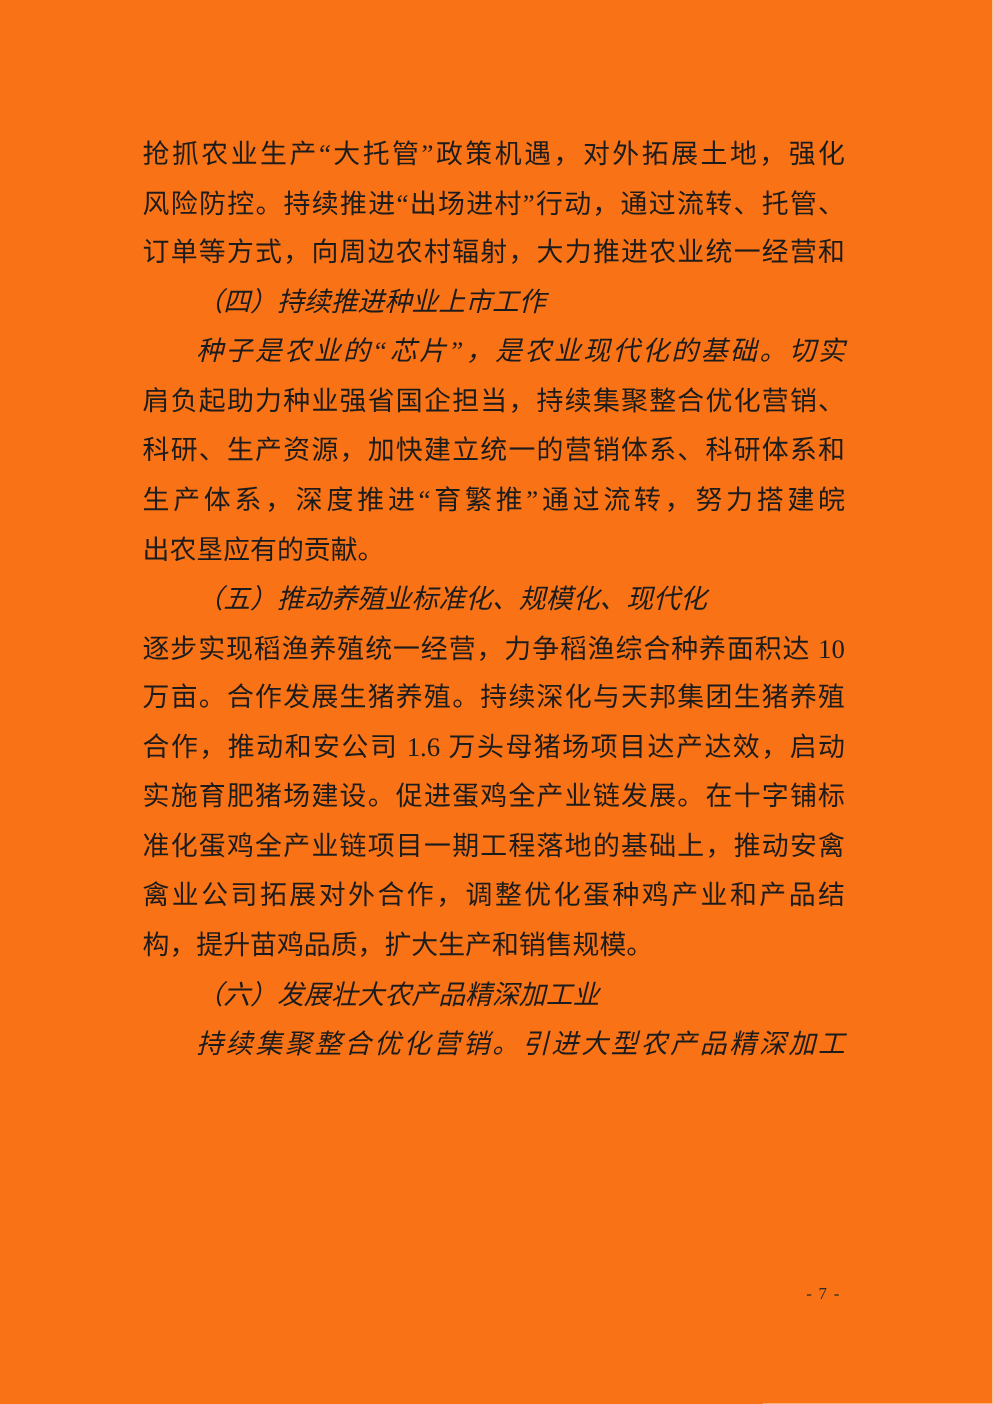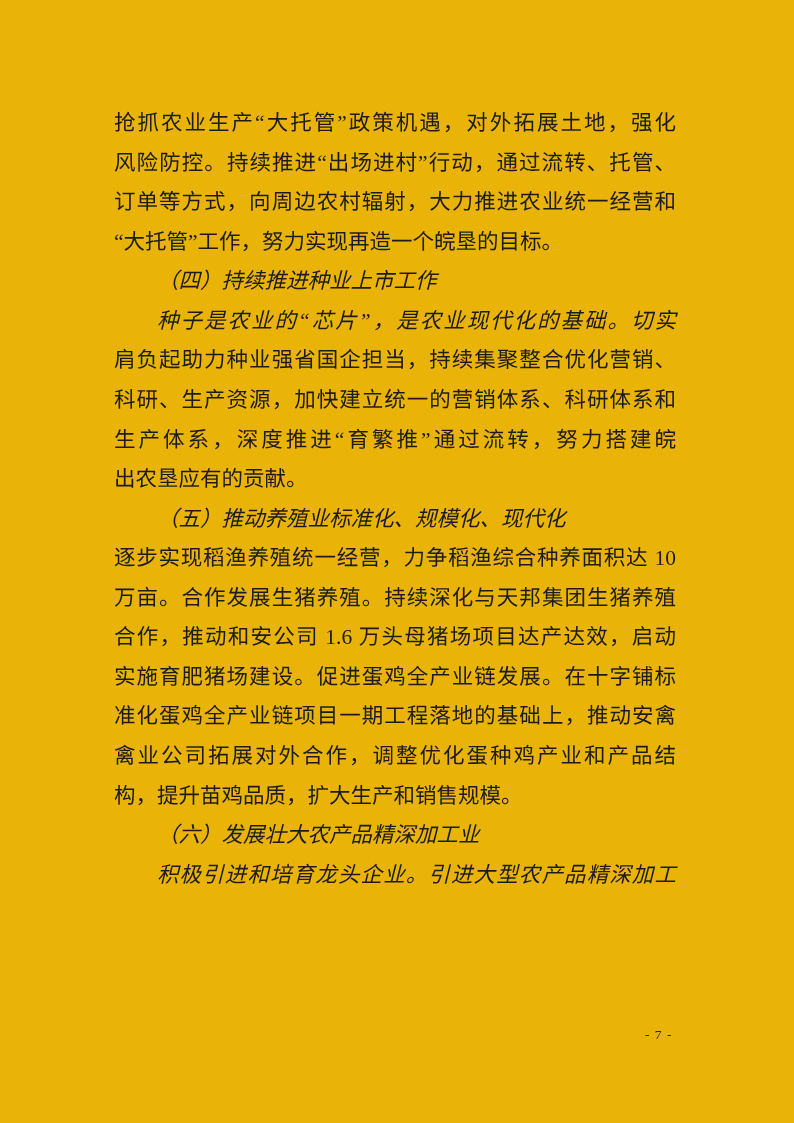--- a/index.html
+++ b/index.html
@@ -4,21 +4,21 @@
 <style>
   html, body {
     margin: 0;
     padding: 0;
     background: #ffffff;
   }
   .page {
     position: relative;
     width: 794px;
     height: 1123px;
-    background: #eab308;
+    background: #f97316;
     overflow: hidden;
     font-family: "Liberation Serif", "DejaVu Serif", serif;
     color: #1c1c1c;
   }
   .body-text {
     position: absolute;
     left: 114px;
     top: 104px;
     width: 562px;
   }
@@ -52,32 +52,31 @@
   }
 </style>
 </head>
 <body>
 
 <div class="page">
   <div class="body-text">
       <div class="line justify">抢抓农业生产“大托管”政策机遇，对外拓展土地，强化</div>
       <div class="line justify">风险防控。持续推进“出场进村”行动，通过流转、托管、</div>
       <div class="line justify">订单等方式，向周边农村辐射，大力推进农业统一经营和</div>
-      <div class="line">“大托管”工作，努力实现再造一个皖垦的目标。</div>
       <div class="line indent heading">（四）持续推进种业上市工作</div>
       <div class="line indent justify">种子是农业的“芯片”，是农业现代化的基础。切实</div>
       <div class="line justify">肩负起助力种业强省国企担当，持续集聚整合优化营销、</div>
       <div class="line justify">科研、生产资源，加快建立统一的营销体系、科研体系和</div>
       <div class="line justify">生产体系，深度推进“育繁推”通过流转，努力搭建皖</div>
       <div class="line">出农垦应有的贡献。</div>
       <div class="line indent heading">（五）推动养殖业标准化、规模化、现代化</div>
       <div class="line justify">逐步实现稻渔养殖统一经营，力争稻渔综合种养面积达 10</div>
       <div class="line justify">万亩。合作发展生猪养殖。持续深化与天邦集团生猪养殖</div>
       <div class="line justify">合作，推动和安公司 1.6 万头母猪场项目达产达效，启动</div>
       <div class="line justify">实施育肥猪场建设。促进蛋鸡全产业链发展。在十字铺标</div>
       <div class="line justify">准化蛋鸡全产业链项目一期工程落地的基础上，推动安禽</div>
       <div class="line justify">禽业公司拓展对外合作，调整优化蛋种鸡产业和产品结</div>
       <div class="line">构，提升苗鸡品质，扩大生产和销售规模。</div>
       <div class="line indent heading">（六）发展壮大农产品精深加工业</div>
-      <div class="line indent justify">积极引进和培育龙头企业。引进大型农产品精深加工</div>
+      <div class="line indent justify">持续集聚整合优化营销。引进大型农产品精深加工</div>
     </div>
   <div class="page-number">- 7 -</div>
 </div>
 
 </body></html>

